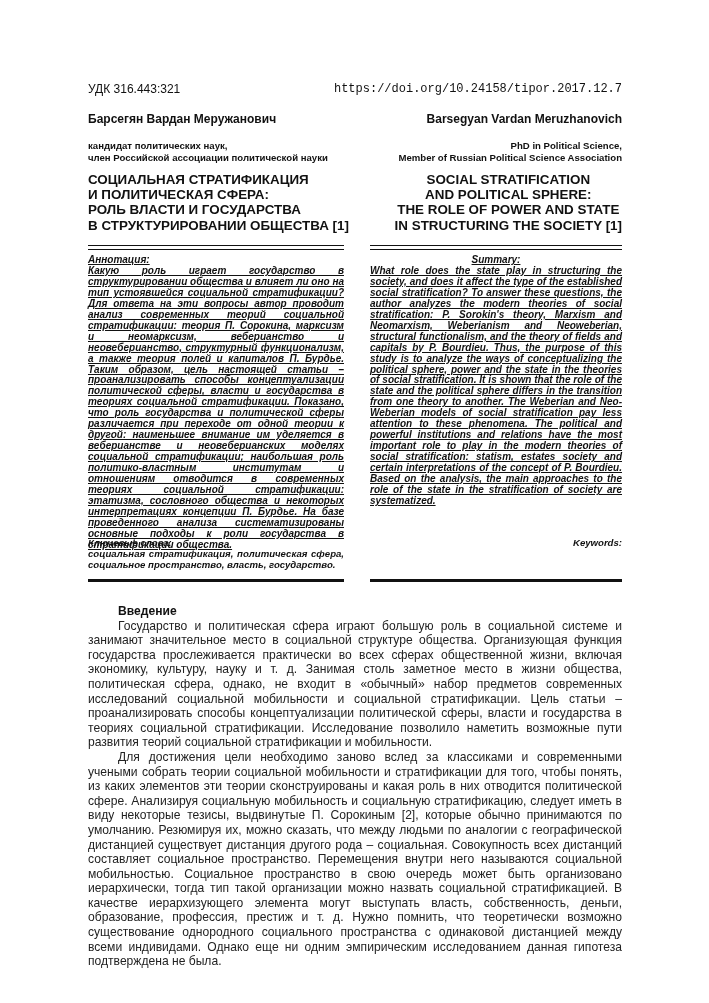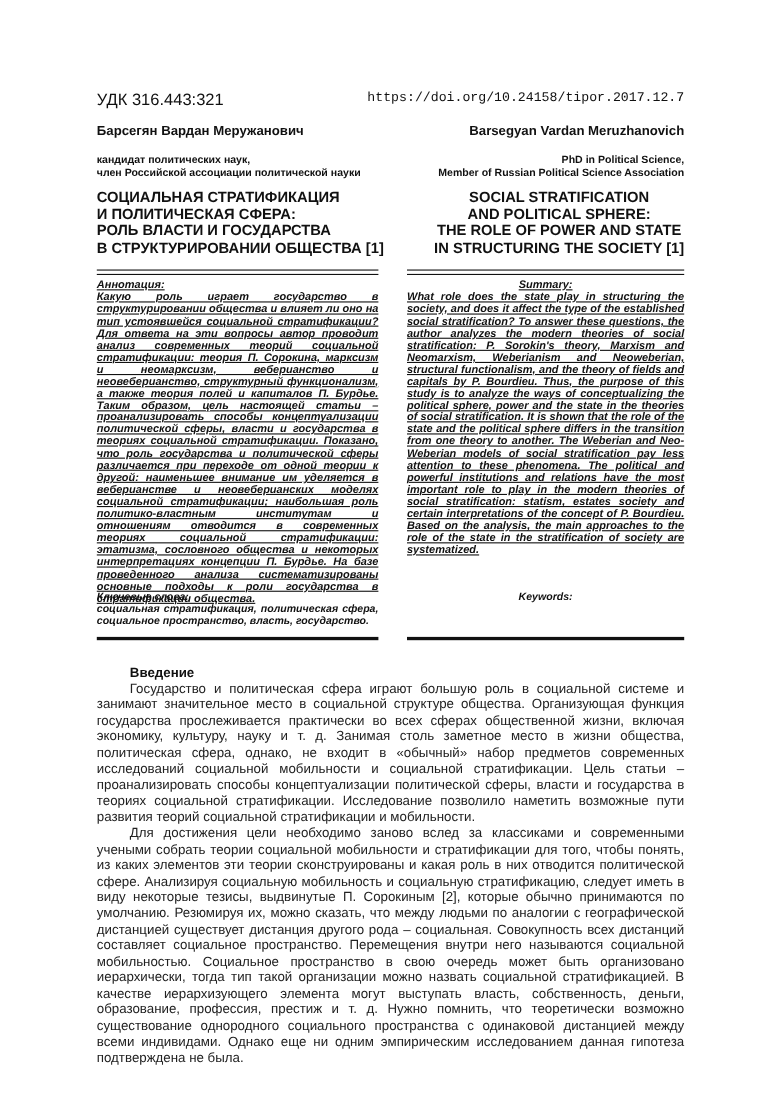--- a/index.html
+++ b/index.html
@@ -1,38 +1,38 @@
 <!DOCTYPE html>
 <html><head>
 <meta charset="utf-8">
 <style>
   html, body { margin: 0; padding: 0; background: #ffffff; }
   body { width: 709px; height: 1003px; position: relative; overflow: hidden; font-family: "Liberation Sans", sans-serif; color: #111; }
   .abs { position: absolute; }
-  .udk { left: 88px; top: 82px; font-size: 15px; }
+  .udk { left: 88px; top: 82px; font-size: 12px; }
   .doi { right: 87px; top: 82px; font-size: 12px; text-align: right; font-family: Liberation Mono, monospace; }
   .author-ru { left: 88px; top: 112px; font-size: 12px; font-weight: bold; }
   .author-en { right: 87px; top: 112px; font-size: 12px; font-weight: bold; text-align: right; }
   .aff-ru { left: 88px; top: 140px; font-size: 9.6px; font-weight: bold; line-height: 12px; }
   .aff-en { right: 87px; top: 140px; font-size: 9.6px; font-weight: bold; line-height: 12px; text-align: right; }
   .title-ru { left: 88px; top: 172px; font-size: 13.4px; font-weight: bold; line-height: 15.2px; }
   .title-en { right: 87px; top: 172px; font-size: 13.4px; font-weight: bold; line-height: 15.2px; text-align: center; }
   .dbl { position: absolute; height: 3px; border-top: 1.2px solid #111; border-bottom: 1.2px solid #111; }
   .dbl.left { left: 88px; width: 256px; top: 245px; }
   .dbl.right { left: 370px; width: 252px; top: 245px; }
   .col { position: absolute; font-style: italic; font-weight: bold; font-size: 10px; line-height: 10.95px; text-align: justify; text-decoration: underline; }
   .col.left { left: 88px; width: 256px; top: 255px; }
   .col.right { left: 370px; width: 252px; top: 255px; }
   .col .head { display: block; }
   .col.right .head { text-align: center; }
   .kw { position: absolute; font-style: italic; font-weight: bold; font-size: 9.6px; line-height: 11px; text-align: justify; }
   .kw.left { left: 88px; width: 256px; top: 537px; }
   .kw.right { left: 370px; width: 252px; top: 537px; }
   .kw .head { display: block; font-weight: bold; }
-  .kw.right .head { text-align: center; font-style: italic; }
+  .kw.right .head { text-align: right; font-style: italic; }
   .rule { position: absolute; height: 2.5px; background: #111; top: 579px; }
   .rule.left { left: 88px; width: 256px; }
   .rule.right { left: 370px; width: 252px; }
   .body { position: absolute; left: 88px; width: 534px; top: 604px; font-size: 12.1px; line-height: 14.6px; color: #222; }
   .body h3 { margin: 0 0 0 30px; font-size: 12.1px; font-weight: bold; line-height: 14.6px; color: #111; }
   .body p { margin: 0; text-indent: 30px; text-align: justify; }
 </style>
 </head>
 <body>
 

